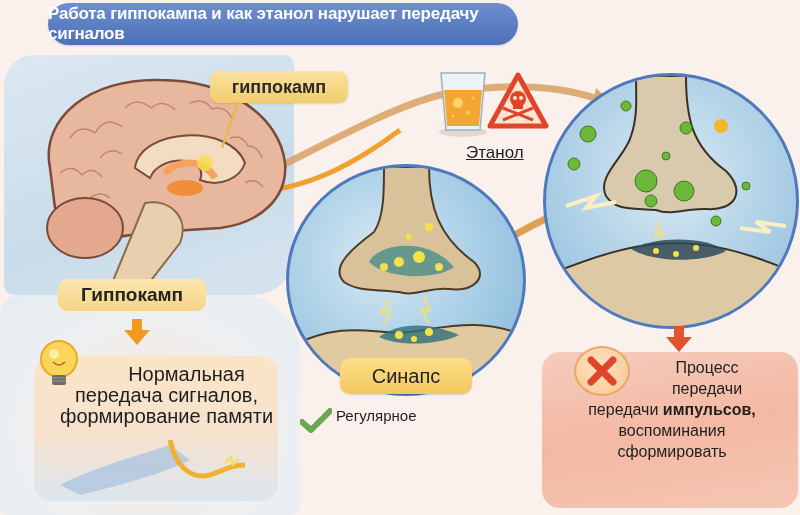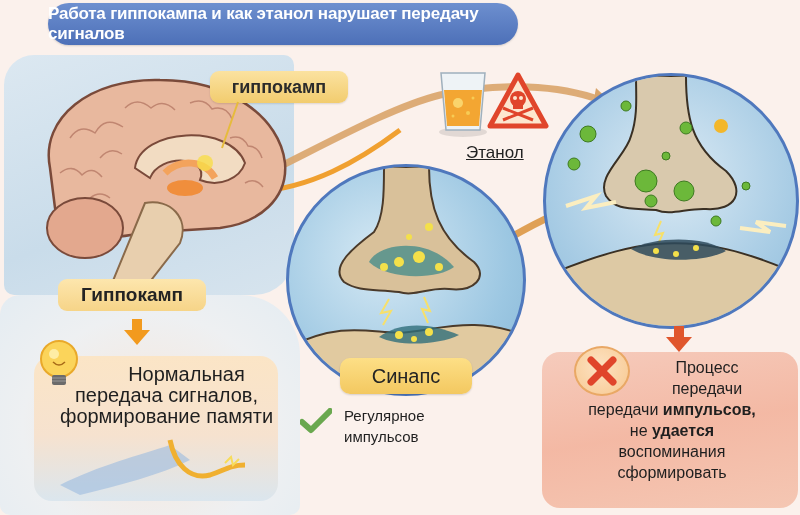--- a/index.html
+++ b/index.html
@@ -96,21 +96,21 @@
     left: 340px; top: 358px; width: 132px; height: 36px;
     background: linear-gradient(180deg, #fddf86, #f3c860);
     border-radius: 10px;
     display: flex; align-items: center; justify-content: center;
     box-shadow: 0 1px 2px rgba(0,0,0,0.15);
   }
   .synapse-label span { font-size: 20px; font-weight: normal; color: #242424; font-family: "Liberation Sans", sans-serif; }
 
   .check { left: 300px; top: 408px; }
   .synapse-text {
-    left: 344px; top: 405px; width: 200px;
+    left: 336px; top: 405px; width: 200px;
     font-size: 15px; line-height: 21px; color: #1f1f1f;
     font-family: "Liberation Sans", sans-serif;
   }
   .synapse-text span { display: block; white-space: nowrap; }
 
   
   .glass { left: 438px; top: 68px; }
   .warn { left: 487px; top: 72px; }
   .ethanol-label {
     left: 466px; top: 143px; font-size: 17px; color: #222;
@@ -251,21 +251,20 @@
 
 <div class="abs synapse-label">
   <span>Синапс</span>
 </div>
 
 <svg class="abs check" width="32" height="26">
   <path d="M2 14 L 11 22 L 30 3" stroke="#6aa84f" stroke-width="6" fill="none" stroke-linecap="round" stroke-linejoin="round"></path>
 </svg>
 <div class="abs synapse-text">
   <span>Регулярное</span>
-  <span>импульсов</span>
 </div>
 
 <svg class="abs glass" width="50" height="70" viewBox="0 0 50 70">
   <ellipse cx="25" cy="64" rx="24" ry="5" fill="#d0c8c4" opacity="0.6"></ellipse>
   <path d="M3 5 L 47 5 L 42 62 L 8 62 Z" fill="#eef3f6" stroke="#9fb0bd" stroke-width="1.5"></path>
   <path d="M6 22 L 44 22 L 41 58 L 9 58 Z" fill="#f3a632"></path>
   <circle cx="20" cy="35" r="5" fill="#fbe07a" opacity="0.8"></circle>
   <g fill="#f7cc55">
       <circle cx="30" cy="45" r="2"></circle>
       <circle cx="15" cy="48" r="1.5"></circle>
@@ -323,16 +322,15 @@
   <svg width="30" height="30">
     <line x1="4" y1="4" x2="26" y2="26" stroke="#e0452b" stroke-width="7" stroke-linecap="round"></line>
     <line x1="26" y1="4" x2="4" y2="26" stroke="#e0452b" stroke-width="7" stroke-linecap="round"></line>
   </svg>
 </div>
 
 <div class="abs disrupt-text">
   <span class="l1">Процесс</span>
   <span class="l2">передачи</span>
   <span><i style="font-style:normal">передачи </i><b>импульсов,</b></span>
-  <span><i style="font-style:normal">не </i><b>удается</b></span>
   <span>воспоминания</span>
   <span>сформировать</span>
 </div>
 
 </body></html>

